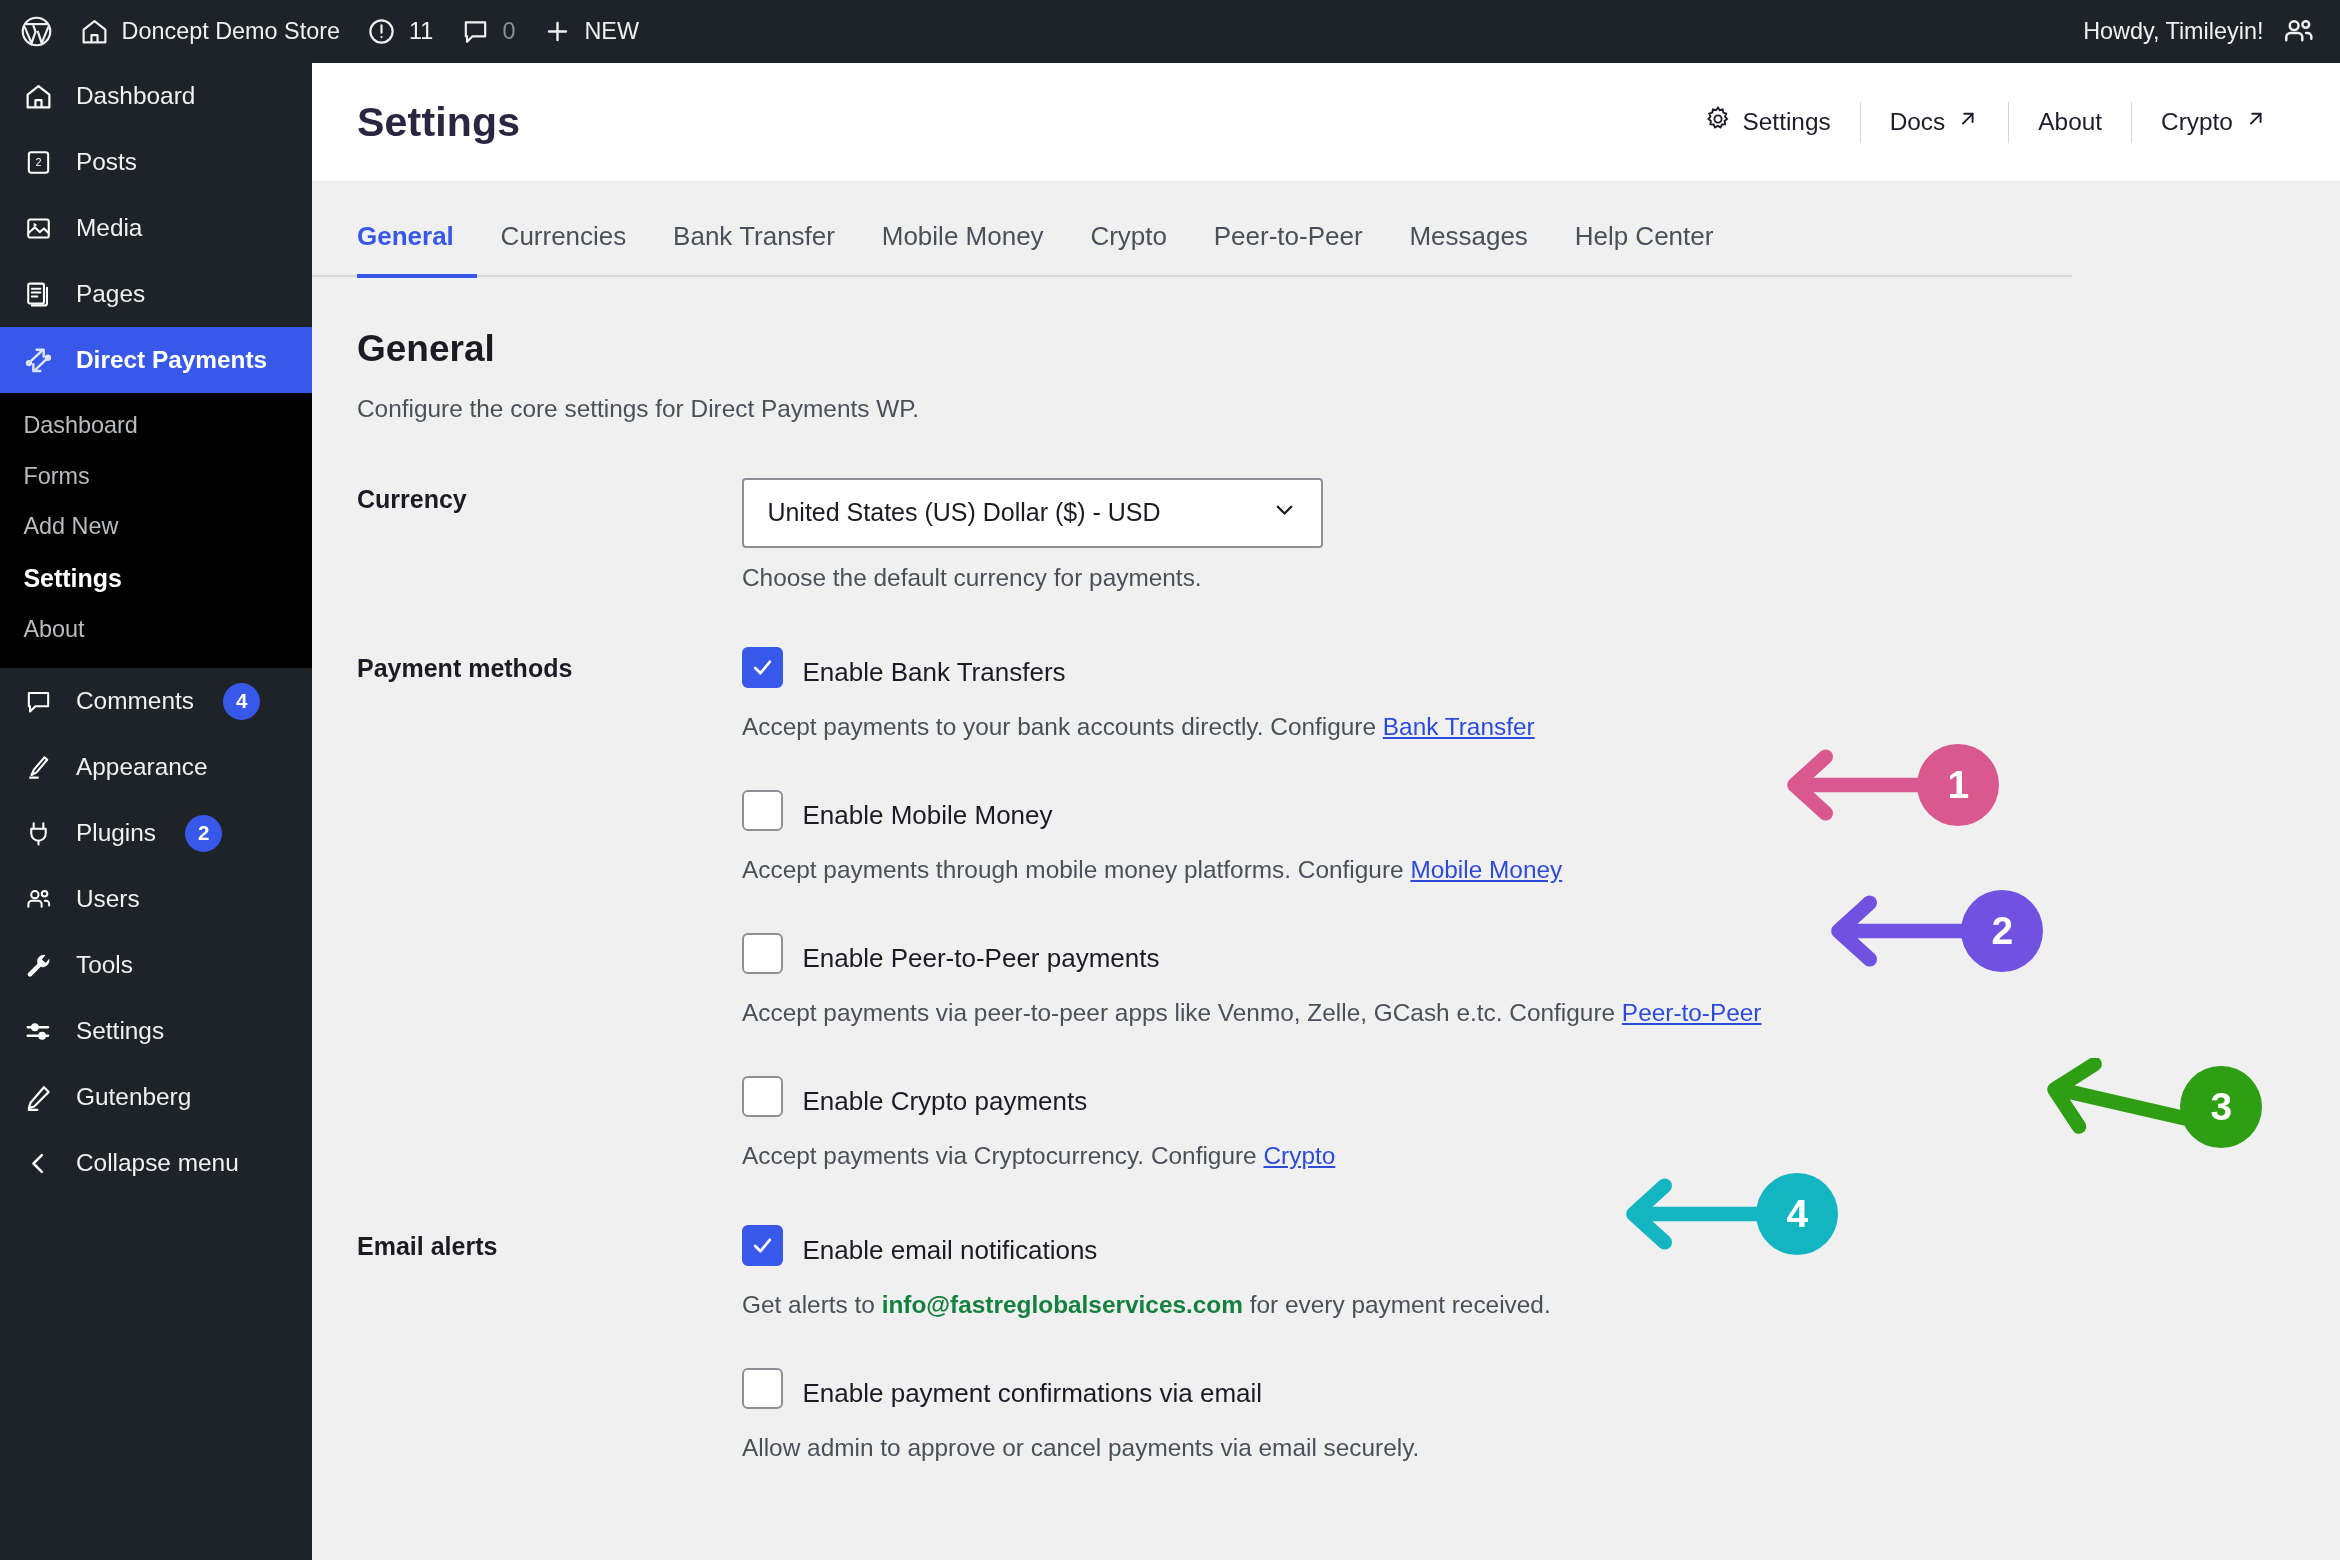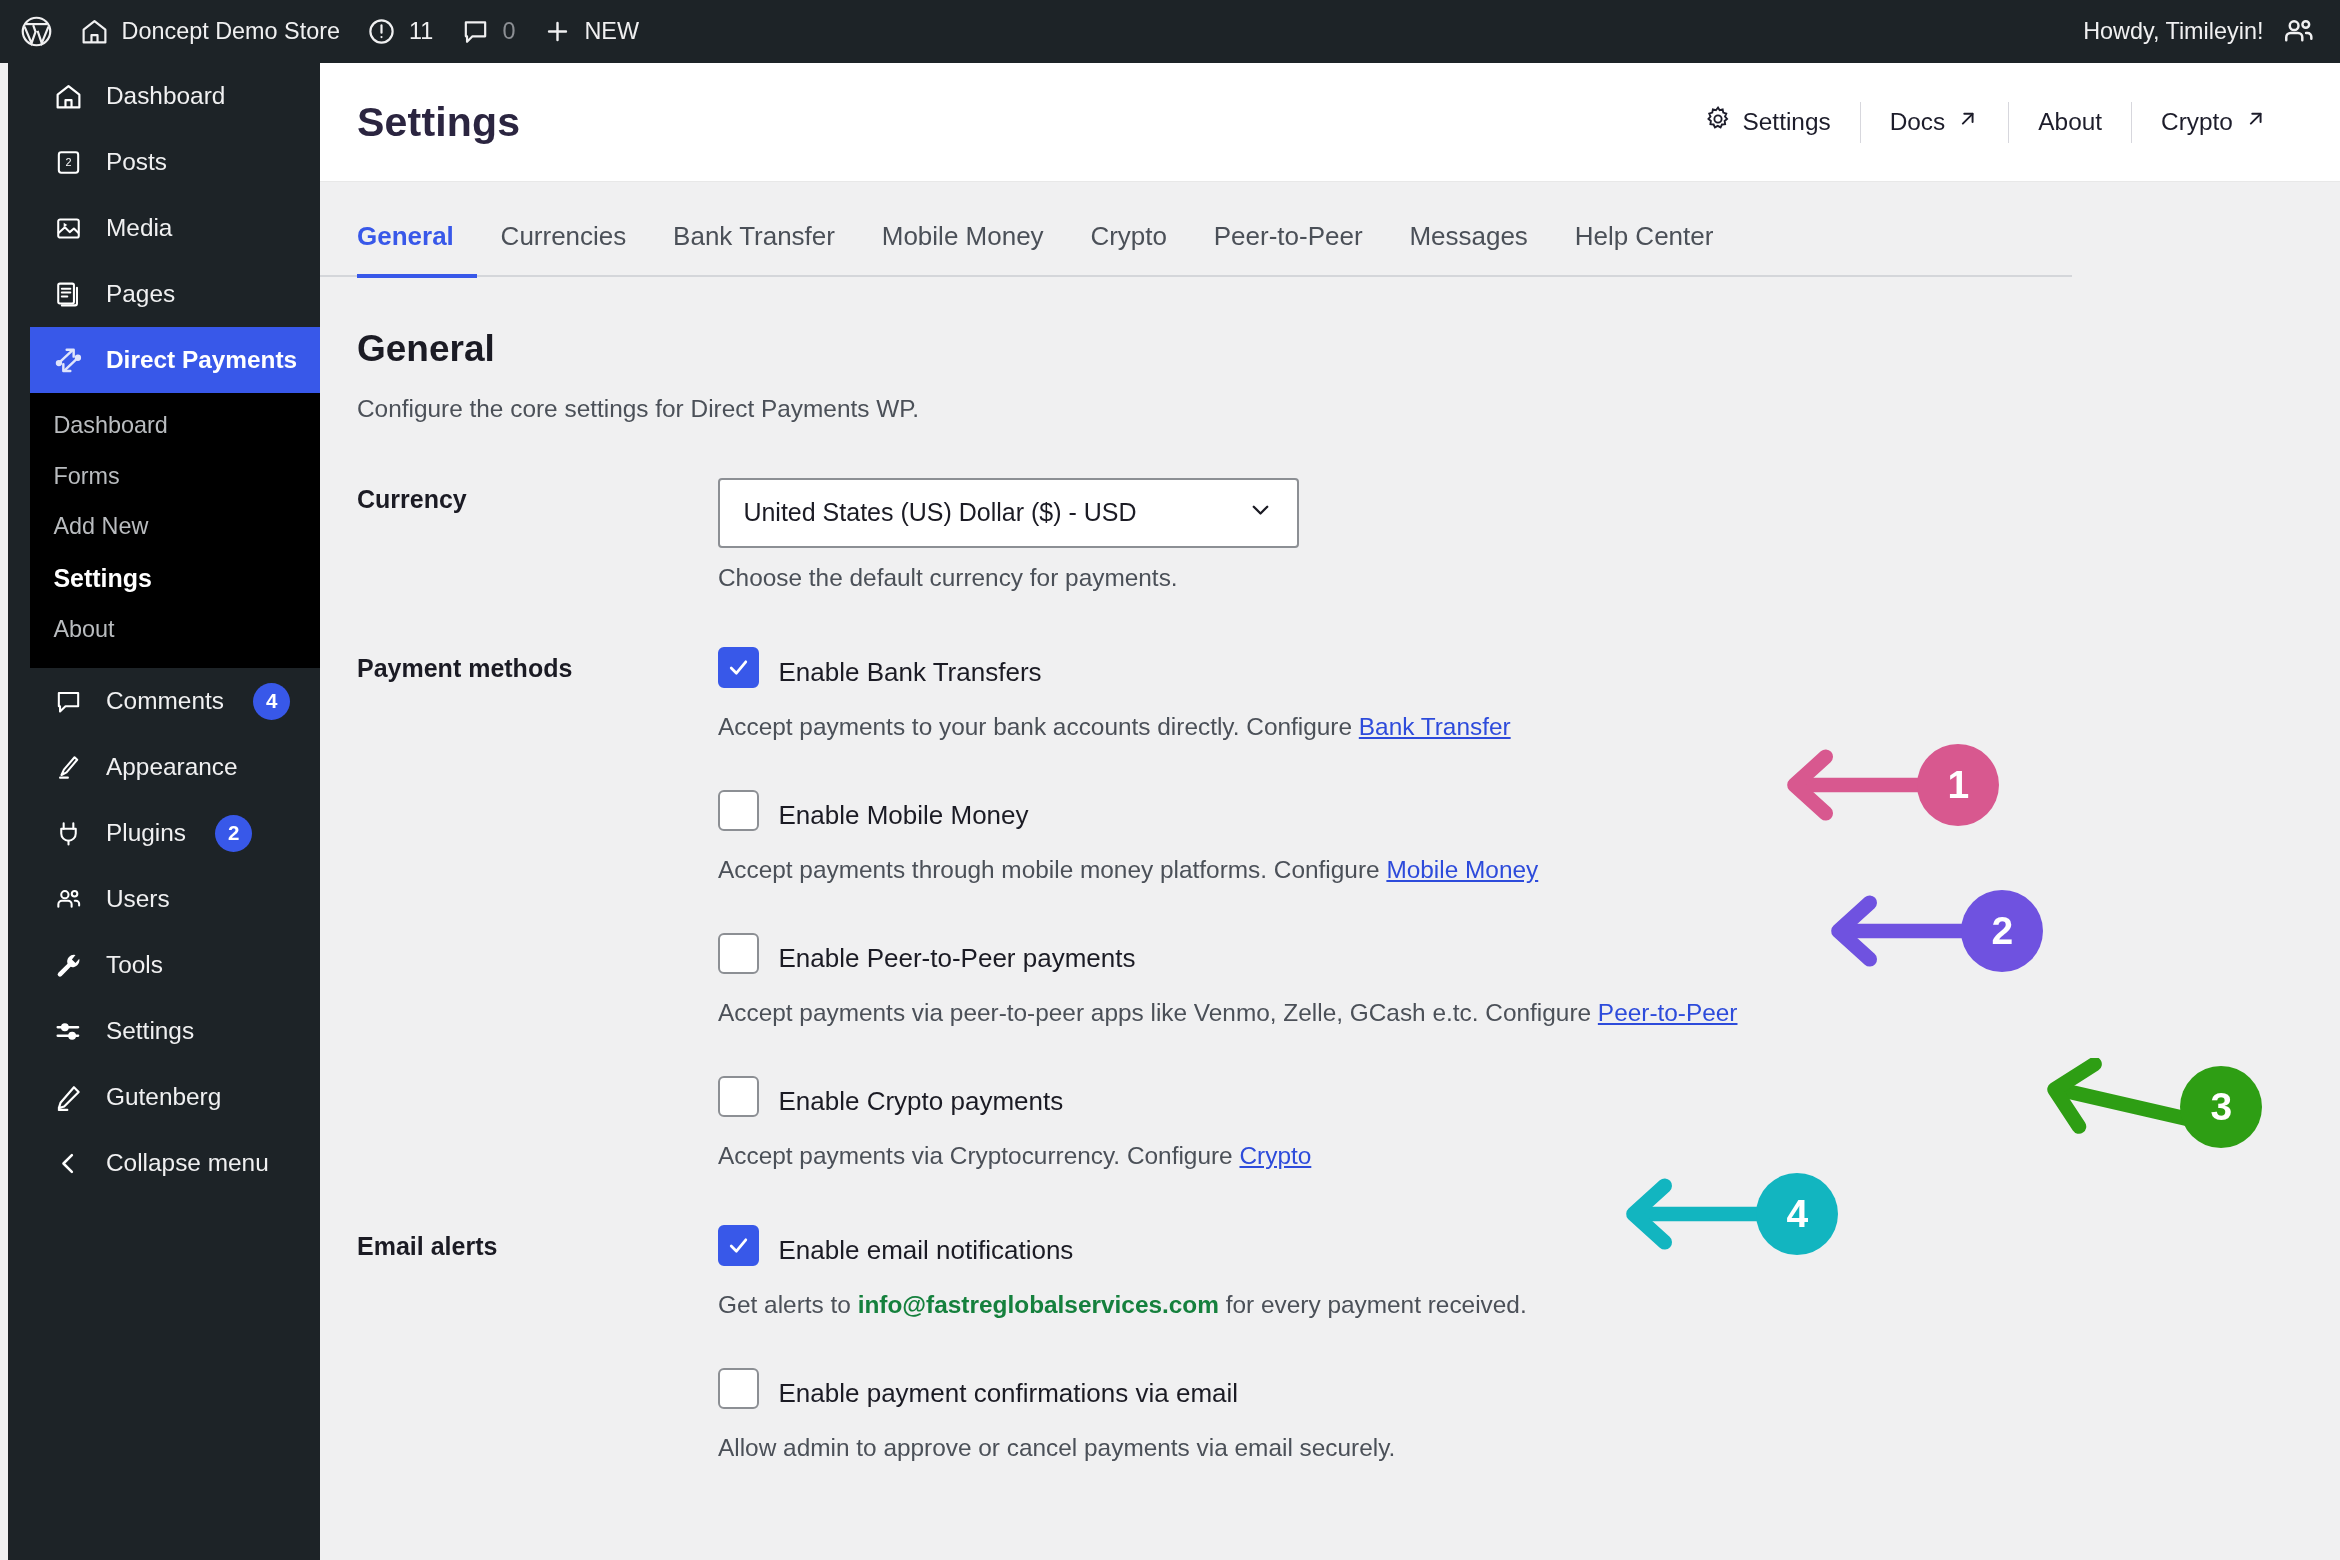--- a/index.html
+++ b/index.html
@@ -29,25 +29,24 @@
   .ab-count { font-size: 23.4px; color: #f0f0f1; }
   .ab-count.dim { color: #8c8f94; }
   .ab-right {
     margin-left: auto; display: flex; align-items: center;
     gap: 17.6px; padding-right: 25px; font-size: 23.4px;
   }
   .ab-icon { display: inline-flex; align-items: center; justify-content: center; }
 
   
   .sidebar {
-    position: absolute; top: 63px; left: 8px;
+    position: absolute; top: 63px; left: 0;
     width: 312px; height: 1497px;
     background: #1d2327;
     z-index: 40;
-    padding-left: 22px;
   }
   .menu-item {
     display: flex; align-items: center; gap: 21.5px;
     height: 66px; padding-left: 21.5px;
     color: #f0f0f1; font-size: 24.4px; position: relative;
   }
   .menu-item .mi-icon {
     width: 33px; height: 33px;
     display: inline-flex; align-items: center; justify-content: center;
     flex: 0 0 33px;
@@ -95,21 +94,21 @@
     padding: 0 23.4px 21.5px; white-space: nowrap;
     border-bottom: 4.9px solid transparent; margin-bottom: -2.9px;
   }
   .tab:first-child { padding-left: 0; }
   .tab.active { color: #3858e9; font-weight: bold; border-bottom-color: #3858e9; }
 
   .content { padding: 0 45px; }
   .section-title { font-size: 37px; font-weight: bold; color: #1b1b24; margin-top: 51px; }
   .section-desc { font-size: 24.4px; color: #4b5058; margin-top: 25px; }
 
-  .row { display: flex; margin-top: 55px; }
+  .row { display: flex; margin-top: 55px; gap: 24px; }
   .row-label {
     width: 361px; flex: 0 0 361px;
     font-size: 25px; font-weight: bold; color: #1b1b24; padding-top: 7.8px;
   }
   .row-field { flex: 1; position: relative; }
 
   .select {
     width: 581px; height: 70px;
     background: #fff; border: 2px solid #8c8f94; border-radius: 4px;
     display: flex; align-items: center; justify-content: space-between;

